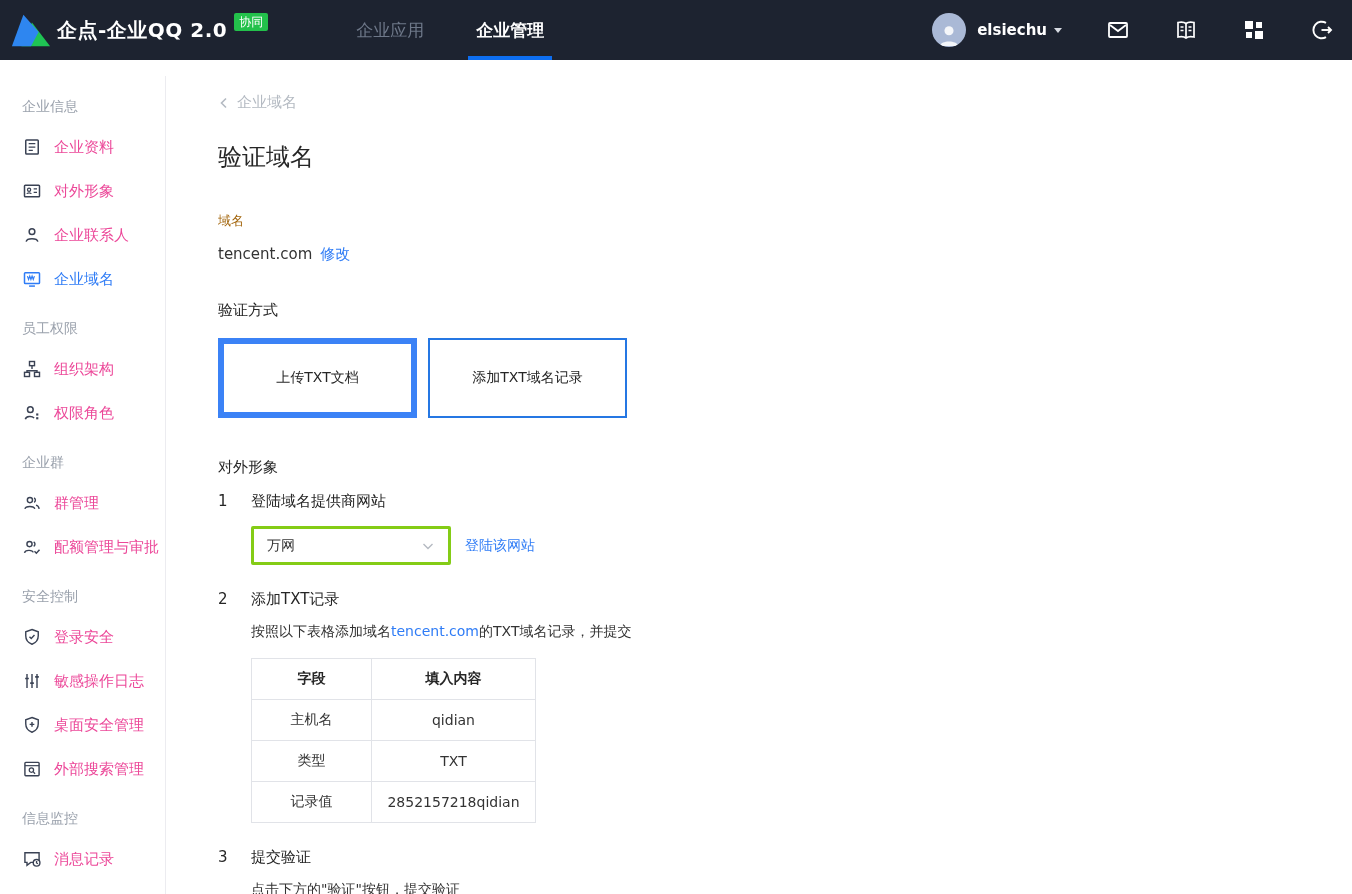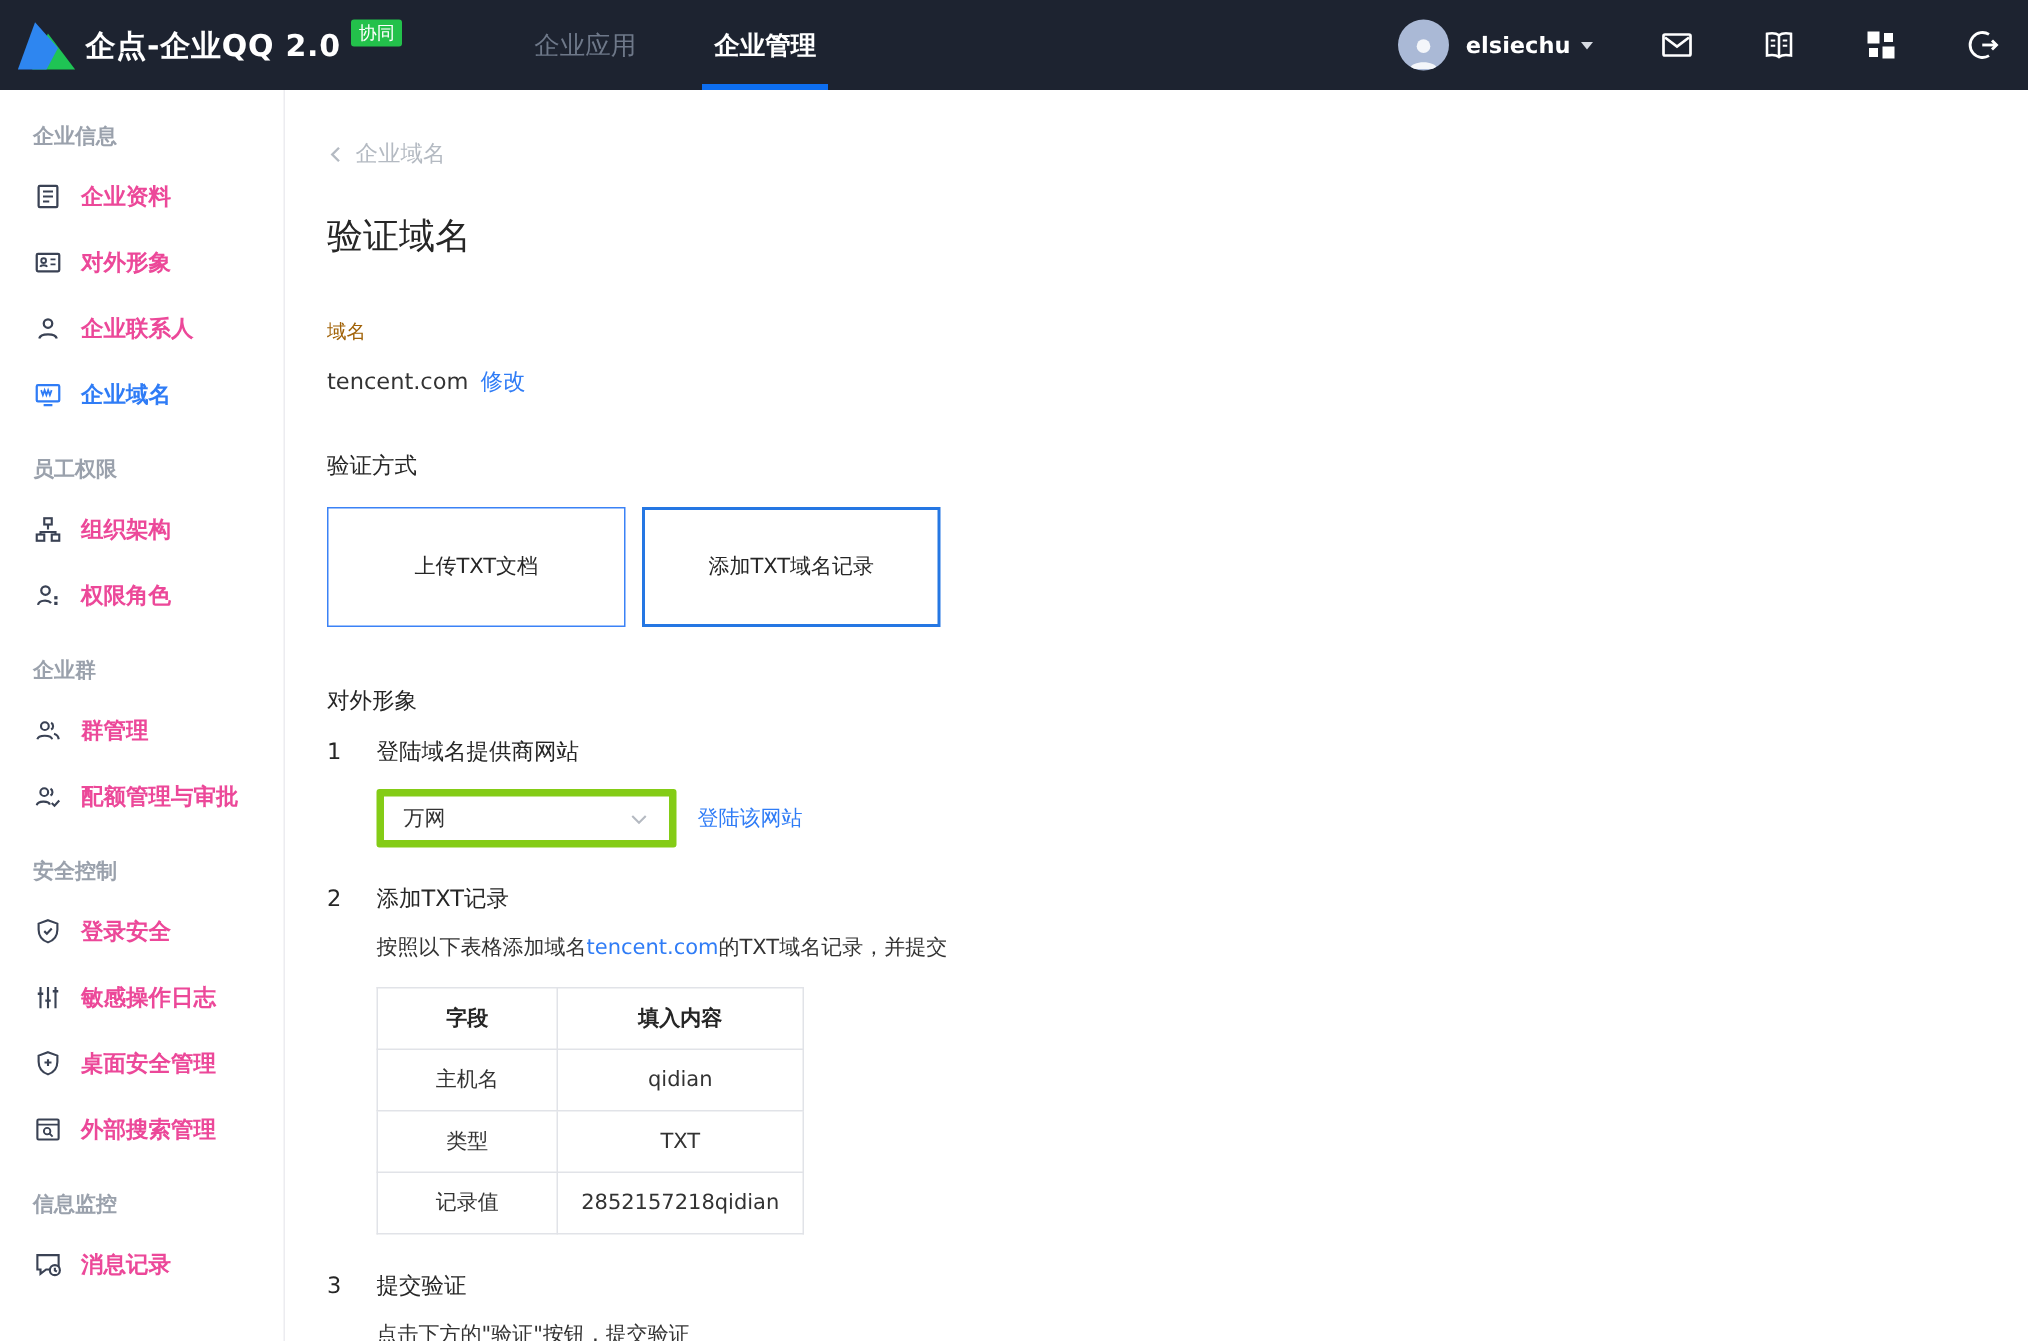--- a/index.html
+++ b/index.html
@@ -22,22 +22,22 @@
   .avatar { width:34px; height:34px; border-radius:50%; background:#aab9d6; overflow:hidden;
             display:flex; align-items:flex-end; justify-content:center; }
   .avatar svg { width:26px; height:26px; }
   .username { color:#fff; font-size:15px; font-weight:600; margin-left:11px; }
   .caret-down { width:0; height:0; border-left:4px solid transparent; border-right:4px solid transparent;
                 border-top:5px solid #d7dbe2; margin-left:7px; }
   .top-icon { width:24px; height:24px; margin-left:44px; color:#fff; cursor:pointer; }
   .top-icon svg { width:24px; height:24px; display:block; }
 
   
-  .sidebar { position:absolute; left:0; top:60px; bottom:0; width:190px;
-             border-right:1px solid #ececf0; background:#fff; padding:22px 0 0 22px;font-weight:bold; }
+  .sidebar { position:absolute; left:0; top:76px; bottom:0; width:166px;
+             border-right:1px solid #ececf0; background:#fff; padding:22px 0 0 22px; }
   .side-section { margin-top:19px; }
   .side-section:first-child { margin-top:0; }
   .side-header { font-size:14px; color:#9aa1ac; height:20px; margin-bottom:7px; }
   .side-item { display:flex; align-items:center; height:44px; font-size:15px; color:#ec4899; cursor:pointer; white-space:nowrap; }
   .side-item .s-icon { width:20px; height:20px; margin-right:12px; color:#3a4254; flex:0 0 20px; }
   .side-item .s-icon svg { width:20px; height:20px; display:block; }
   .side-item.active { color:#2f7cf6; }
   .side-item.active .s-icon { color:#2f7cf6; }
 
   
@@ -45,31 +45,31 @@
           padding:33px 0 0 28px; }
   .breadcrumb { display:flex; align-items:center; color:#b4bac2; font-size:15px; cursor:pointer; width:fit-content; }
   .breadcrumb svg { width:12px; height:12px; margin-right:7px; }
   .page-title { margin-top:29px; font-size:24px; color:#262626; font-weight:500; }
   .field-label { margin-top:39px; font-size:13px; color:#a16207; }
   .domain-row { margin-top:15px; font-size:15px; color:#333; }
   .link { color:#2f7cf6; cursor:pointer; text-decoration:none; }
   .domain-row .link { margin-left:8px; }
   .method-label { margin-top:37px; font-size:15px; color:#262626; }
   .cards { display:flex; margin-top:18px; }
-  .card { width:199px; height:80px; border:1px solid #3b82f6; display:flex; align-items:center;
+  .card { width:199px; height:80px; border:6px solid #3b82f6; display:flex; align-items:center;
           justify-content:center; font-size:14px; color:#262626; cursor:pointer; background:#fff; }
   .card + .card { margin-left:11px; }
   .card.selected { border:2px solid #2577e3; }
   .steps-label { margin-top:40px; font-size:15px; color:#262626; }
   .step { display:flex; margin-top:15px; }
   .step + .step { margin-top:25px; }
   .step-num { width:33px; font-size:15px; color:#262626; }
   .step-title { font-size:15px; color:#262626; }
   .select-row { display:flex; align-items:center; margin-top:15px; }
-  .select-box { width:200px; height:39px; border:5px solid #84cc16; border-radius:2px; background:#fff;
+  .select-box { width:200px; height:39px; border:3px solid #84cc16; border-radius:2px; background:#fff;
                 display:flex; align-items:center; justify-content:space-between; padding:0 13px;
                 font-size:14px; color:#333; cursor:pointer; }
   .select-box svg { width:14px; height:14px; color:#b5bac2; }
   .select-row .link { margin-left:14px; font-size:14px; }
   .step-desc { margin-top:14px; font-size:14px; color:#333; }
   .txt-table { border-collapse:collapse; margin-top:17px; }
   .txt-table th, .txt-table td { border:1px solid #e1e3e8; height:41px; text-align:center;
                                  font-size:14px; vertical-align:middle; }
   .txt-table th { color:#262626; font-weight:700; }
   .txt-table td { color:#333; }

